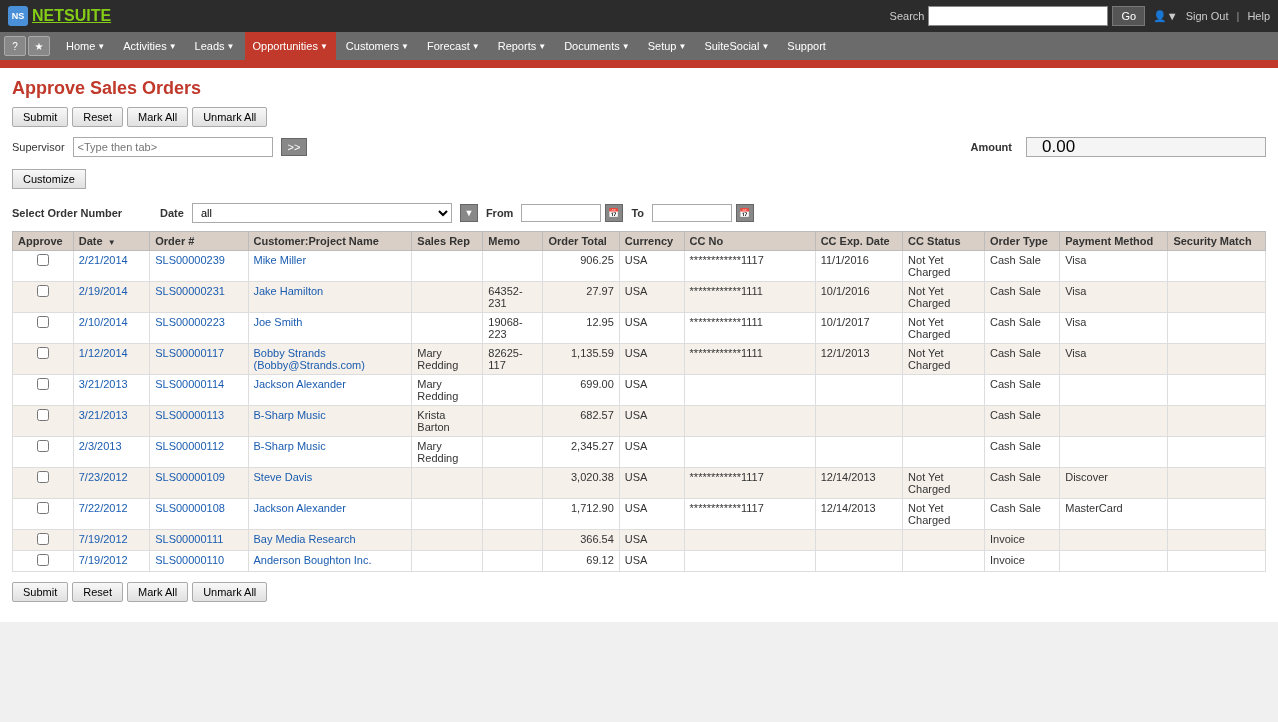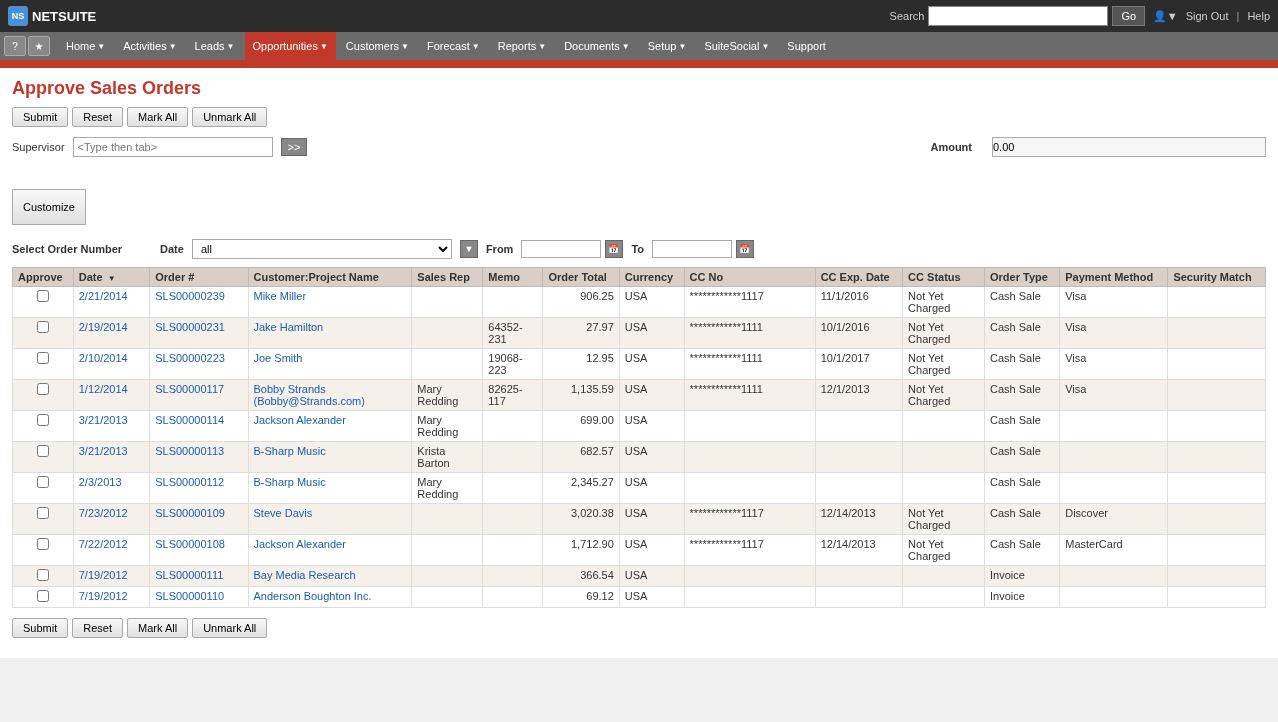--- a/index.html
+++ b/index.html
@@ -16,21 +16,21 @@
     }
     .top-bar-left { display: flex; gap: 8px; }
     .logo { display: flex; align-items: center; gap: 4px; }
     .logo-icon {
       width: 20px; height: 20px;
       background: #4a90d9;
       border-radius: 3px;
       display: flex; align-items: center; justify-content: center;
       color: white; font-weight: bold; font-size: 9px;
     }
-    .logo-text { color: #ffffff; font-weight: bold; font-size: 13px; }
+    .logo-text { color: #84cc16; font-weight: bold; font-size: 16px; text-decoration: underline; }
     .top-bar-right { display: flex; align-items: center; gap: 8px; }
     .search-area { display: flex; align-items: center; gap: 4px; }
     .search-label { color: #ccc; font-size: 11px; }
     .search-input {
       width: 180px; height: 20px; padding: 2px 4px;
       border: 1px solid #888; background: white; font-size: 11px;
     }
     .search-btn {
       background: #555; color: white; border: 1px solid #777;
       padding: 2px 8px; font-size: 11px; cursor: pointer; height: 20px;
@@ -95,32 +95,32 @@
     .form-row { display: flex; align-items: center; gap: 8px; margin-bottom: 12px; }
     .form-label { font-size: 11px; font-weight: normal; }
     .form-input {
       width: 200px; height: 20px; padding: 2px 4px;
       border: 1px solid #aaa; font-size: 11px; color: #888;
     }
     .form-btn {
       background: #888; border: 1px solid #666; color: white;
       padding: 2px 6px; font-size: 11px; cursor: pointer;
     }
-    .amount-area { margin-left: auto; display: flex; align-items: center; gap: 20px; }
+    .amount-area { margin-left: auto; display: flex; align-items: center; gap: 14px; }
     .amount-label { font-size: 11px; font-weight: bold; }
     .amount-value {
-      width: 274px; height: 20px; padding: 2px 0;
-      border: 1px solid #aaa; background: #f5f5f5; font-size: 11px;
+      width: 240px; height: 20px; padding: 2px 15px;
+      border: 1px solid #aaa; background: #f5f5f5; font-size: 17px;
     }
 
     
     .customize-btn {
       background: linear-gradient(to bottom, #f8f8f8, #e0e0e0);
-      border: 1px solid #aaa; padding: 11px 10px;
-      font-size: 11px; cursor: pointer; margin-bottom: 6px; margin-top: 20px;
+      border: 1px solid #aaa; padding: 3px 10px;
+      font-size: 11px; cursor: pointer; margin-bottom: 6px;
     }
 
     
     .filter-row {
       display: flex; align-items: center; gap: 8px;
       margin-bottom: 4px; padding: 4px 0;
     }
     .filter-label { font-size: 11px; font-weight: bold; }
     .filter-select {
       height: 20px; padding: 1px 4px; font-size: 11px;

